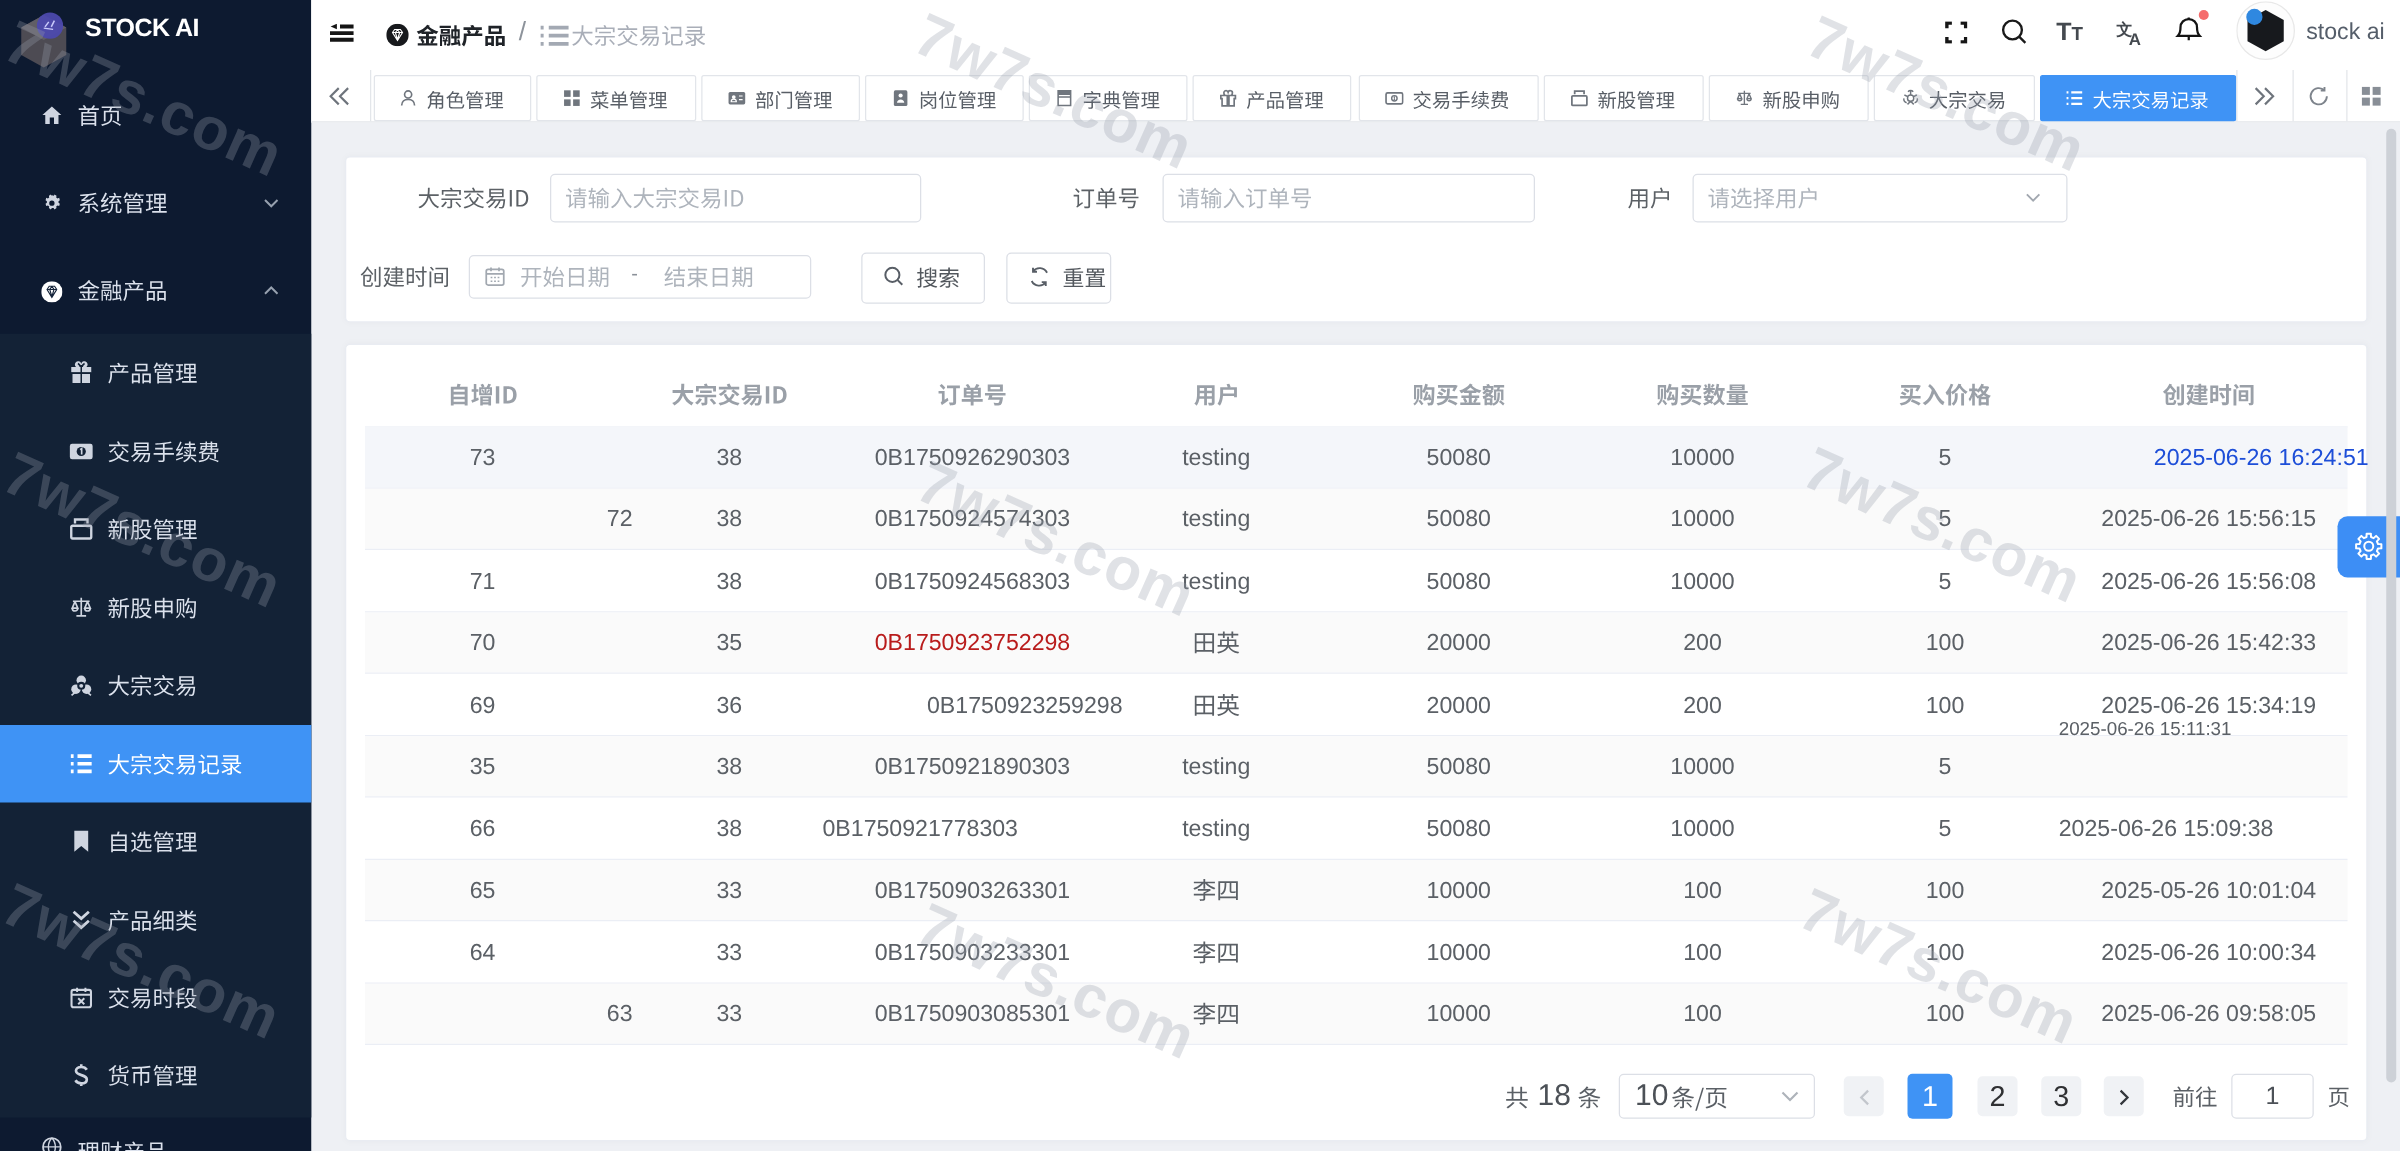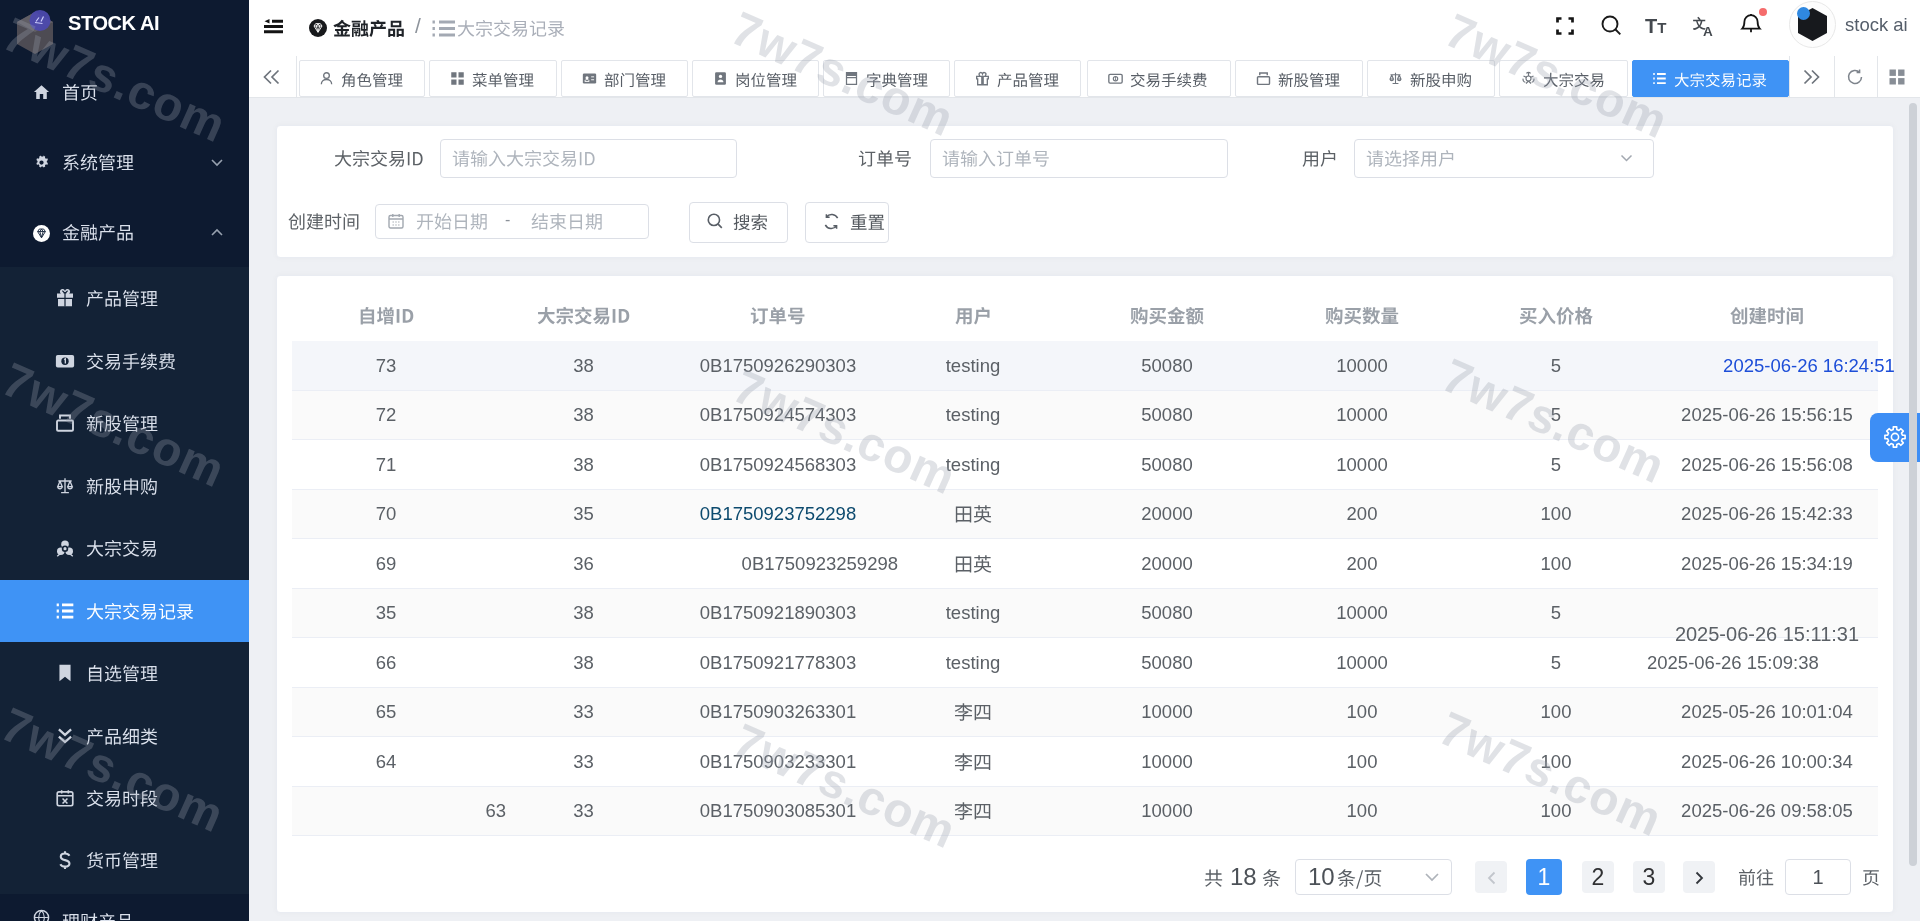--- a/index.html
+++ b/index.html
@@ -505,42 +505,42 @@
     <div class="abs" style="left:386.0px;top:354.8px;width:240px;margin-left:-120px;text-align:center;font-size:18.5px;color:#5b6066">73</div>
     <div class="abs" style="left:583.5px;top:354.8px;width:240px;margin-left:-120px;text-align:center;font-size:18.5px;color:#5b6066">38</div>
     <div class="abs" style="left:778.0px;top:354.8px;width:240px;margin-left:-120px;text-align:center;font-size:18.5px;color:#5b6066">0B1750926290303</div>
     <div class="abs" style="left:973.0px;top:354.8px;width:240px;margin-left:-120px;text-align:center;font-size:18.5px;color:#5b6066">testing</div>
     <div class="abs" style="left:1167.0px;top:354.8px;width:240px;margin-left:-120px;text-align:center;font-size:18.5px;color:#5b6066">50080</div>
     <div class="abs" style="left:1362.0px;top:354.8px;width:240px;margin-left:-120px;text-align:center;font-size:18.5px;color:#5b6066">10000</div>
     <div class="abs" style="left:1556.0px;top:354.8px;width:240px;margin-left:-120px;text-align:center;font-size:18.5px;color:#5b6066">5</div>
     <div class="abs" style="left:1809px;top:354.8px;width:240px;margin-left:-120px;text-align:center;font-size:18.5px;color:#1d4ed8">2025-06-26 16:24:51</div>
     <div class="abs" style="left:292px;top:390.5px;width:1586px;height:48.5px;background:#fafafa"></div>
     <div class="abs" style="left:292px;top:439.0px;width:1586px;height:1px;background:#ebeef5"></div>
-    <div class="abs" style="left:386.0px;top:404.2px;width:240px;margin-left:-120px;text-align:center;font-size:18.5px;color:#5b6066">72</div>
+    <div class="abs" style="left:386.0px;top:404.2px;width:240px;margin-left:-120px;text-align:right;font-size:18.5px;color:#5b6066">72</div>
     <div class="abs" style="left:583.5px;top:404.2px;width:240px;margin-left:-120px;text-align:center;font-size:18.5px;color:#5b6066">38</div>
     <div class="abs" style="left:778.0px;top:404.2px;width:240px;margin-left:-120px;text-align:center;font-size:18.5px;color:#5b6066">0B1750924574303</div>
     <div class="abs" style="left:973.0px;top:404.2px;width:240px;margin-left:-120px;text-align:center;font-size:18.5px;color:#5b6066">testing</div>
     <div class="abs" style="left:1167.0px;top:404.2px;width:240px;margin-left:-120px;text-align:center;font-size:18.5px;color:#5b6066">50080</div>
     <div class="abs" style="left:1362.0px;top:404.2px;width:240px;margin-left:-120px;text-align:center;font-size:18.5px;color:#5b6066">10000</div>
     <div class="abs" style="left:1556.0px;top:404.2px;width:240px;margin-left:-120px;text-align:center;font-size:18.5px;color:#5b6066">5</div>
     <div class="abs" style="left:1767.0px;top:404.2px;width:240px;margin-left:-120px;text-align:center;font-size:18.5px;color:#5b6066">2025-06-26 15:56:15</div>
     <div class="abs" style="left:292px;top:488.5px;width:1586px;height:1px;background:#ebeef5"></div>
     <div class="abs" style="left:386.0px;top:453.8px;width:240px;margin-left:-120px;text-align:center;font-size:18.5px;color:#5b6066">71</div>
     <div class="abs" style="left:583.5px;top:453.8px;width:240px;margin-left:-120px;text-align:center;font-size:18.5px;color:#5b6066">38</div>
     <div class="abs" style="left:778.0px;top:453.8px;width:240px;margin-left:-120px;text-align:center;font-size:18.5px;color:#5b6066">0B1750924568303</div>
     <div class="abs" style="left:973.0px;top:453.8px;width:240px;margin-left:-120px;text-align:center;font-size:18.5px;color:#5b6066">testing</div>
     <div class="abs" style="left:1167.0px;top:453.8px;width:240px;margin-left:-120px;text-align:center;font-size:18.5px;color:#5b6066">50080</div>
     <div class="abs" style="left:1362.0px;top:453.8px;width:240px;margin-left:-120px;text-align:center;font-size:18.5px;color:#5b6066">10000</div>
     <div class="abs" style="left:1556.0px;top:453.8px;width:240px;margin-left:-120px;text-align:center;font-size:18.5px;color:#5b6066">5</div>
     <div class="abs" style="left:1767.0px;top:453.8px;width:240px;margin-left:-120px;text-align:center;font-size:18.5px;color:#5b6066">2025-06-26 15:56:08</div>
     <div class="abs" style="left:292px;top:489.5px;width:1586px;height:48.5px;background:#fafafa"></div>
     <div class="abs" style="left:292px;top:538.0px;width:1586px;height:1px;background:#ebeef5"></div>
     <div class="abs" style="left:386.0px;top:503.2px;width:240px;margin-left:-120px;text-align:center;font-size:18.5px;color:#5b6066">70</div>
     <div class="abs" style="left:583.5px;top:503.2px;width:240px;margin-left:-120px;text-align:center;font-size:18.5px;color:#5b6066">35</div>
-    <div class="abs" style="left:778.0px;top:503.2px;width:240px;margin-left:-120px;text-align:center;font-size:18.5px;color:#0c4a6e">0B1750923752298</div>
+    <div class="abs" style="left:778.0px;top:503.2px;width:240px;margin-left:-120px;text-align:center;font-size:18.5px;color:#b91c1c">0B1750923752298</div>
     <svg style="position:absolute;left:954.0px;top:503.3px;" width="38.0" height="22.8" viewBox="0 -960 2000 1200" fill="#5b6066">
       <use href="#r7530" x="0"></use>
       <use href="#r82F1" x="1000"></use>
     </svg>
     <div class="abs" style="left:1167.0px;top:503.2px;width:240px;margin-left:-120px;text-align:center;font-size:18.5px;color:#5b6066">20000</div>
     <div class="abs" style="left:1362.0px;top:503.2px;width:240px;margin-left:-120px;text-align:center;font-size:18.5px;color:#5b6066">200</div>
     <div class="abs" style="left:1556.0px;top:503.2px;width:240px;margin-left:-120px;text-align:center;font-size:18.5px;color:#5b6066">100</div>
     <div class="abs" style="left:1767.0px;top:503.2px;width:240px;margin-left:-120px;text-align:center;font-size:18.5px;color:#5b6066">2025-06-26 15:42:33</div>
     <div class="abs" style="left:292px;top:587.5px;width:1586px;height:1px;background:#ebeef5"></div>
     <div class="abs" style="left:386.0px;top:552.8px;width:240px;margin-left:-120px;text-align:center;font-size:18.5px;color:#5b6066">69</div>
@@ -556,25 +556,25 @@
     <div class="abs" style="left:1767.0px;top:552.8px;width:240px;margin-left:-120px;text-align:center;font-size:18.5px;color:#5b6066">2025-06-26 15:34:19</div>
     <div class="abs" style="left:292px;top:588.5px;width:1586px;height:48.5px;background:#fafafa"></div>
     <div class="abs" style="left:292px;top:637.0px;width:1586px;height:1px;background:#ebeef5"></div>
     <div class="abs" style="left:386.0px;top:602.2px;width:240px;margin-left:-120px;text-align:center;font-size:18.5px;color:#5b6066">35</div>
     <div class="abs" style="left:583.5px;top:602.2px;width:240px;margin-left:-120px;text-align:center;font-size:18.5px;color:#5b6066">38</div>
     <div class="abs" style="left:778.0px;top:602.2px;width:240px;margin-left:-120px;text-align:center;font-size:18.5px;color:#5b6066">0B1750921890303</div>
     <div class="abs" style="left:973.0px;top:602.2px;width:240px;margin-left:-120px;text-align:center;font-size:18.5px;color:#5b6066">testing</div>
     <div class="abs" style="left:1167.0px;top:602.2px;width:240px;margin-left:-120px;text-align:center;font-size:18.5px;color:#5b6066">50080</div>
     <div class="abs" style="left:1362.0px;top:602.2px;width:240px;margin-left:-120px;text-align:center;font-size:18.5px;color:#5b6066">10000</div>
     <div class="abs" style="left:1556.0px;top:602.2px;width:240px;margin-left:-120px;text-align:center;font-size:18.5px;color:#5b6066">5</div>
-    <div class="abs" style="left:1767.0px;top:623px;width:240px;margin-left:-120px;text-align:center;font-size:20px;color:#5b6066">2025-06-26 15:11:31</div>
+    <div class="abs" style="left:1767.0px;top:575px;width:240px;margin-left:-120px;font-size:15px;color:#5b6066">2025-06-26 15:11:31</div>
     <div class="abs" style="left:292px;top:686.5px;width:1586px;height:1px;background:#ebeef5"></div>
     <div class="abs" style="left:386.0px;top:651.8px;width:240px;margin-left:-120px;text-align:center;font-size:18.5px;color:#5b6066">66</div>
     <div class="abs" style="left:583.5px;top:651.8px;width:240px;margin-left:-120px;text-align:center;font-size:18.5px;color:#5b6066">38</div>
-    <div class="abs" style="left:778.0px;top:651.8px;width:240px;margin-left:-120px;text-align:center;font-size:18.5px;color:#5b6066">0B1750921778303</div>
+    <div class="abs" style="left:778.0px;top:651.8px;width:240px;margin-left:-120px;font-size:18.5px;color:#5b6066">0B1750921778303</div>
     <div class="abs" style="left:973.0px;top:651.8px;width:240px;margin-left:-120px;text-align:center;font-size:18.5px;color:#5b6066">testing</div>
     <div class="abs" style="left:1167.0px;top:651.8px;width:240px;margin-left:-120px;text-align:center;font-size:18.5px;color:#5b6066">50080</div>
     <div class="abs" style="left:1362.0px;top:651.8px;width:240px;margin-left:-120px;text-align:center;font-size:18.5px;color:#5b6066">10000</div>
     <div class="abs" style="left:1556.0px;top:651.8px;width:240px;margin-left:-120px;text-align:center;font-size:18.5px;color:#5b6066">5</div>
     <div class="abs" style="left:1767.0px;top:651.8px;width:240px;margin-left:-120px;text-align:left;font-size:18.5px;color:#5b6066">2025-06-26 15:09:38</div>
     <div class="abs" style="left:292px;top:687.5px;width:1586px;height:48.5px;background:#fafafa"></div>
     <div class="abs" style="left:292px;top:736.0px;width:1586px;height:1px;background:#ebeef5"></div>
     <div class="abs" style="left:386.0px;top:701.2px;width:240px;margin-left:-120px;text-align:center;font-size:18.5px;color:#5b6066">65</div>
     <div class="abs" style="left:583.5px;top:701.2px;width:240px;margin-left:-120px;text-align:center;font-size:18.5px;color:#5b6066">33</div>
     <div class="abs" style="left:778.0px;top:701.2px;width:240px;margin-left:-120px;text-align:center;font-size:18.5px;color:#5b6066">0B1750903263301</div>

